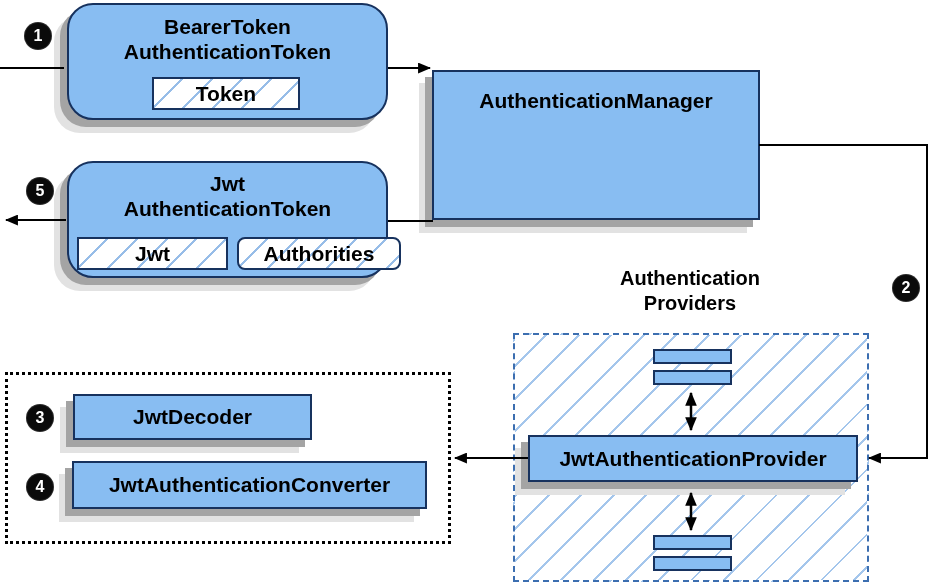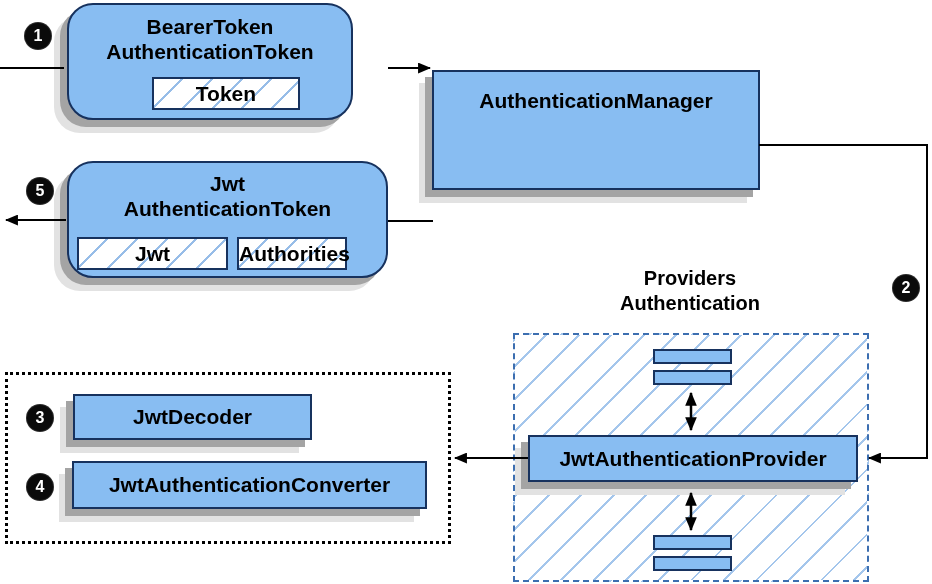--- a/index.html
+++ b/index.html
@@ -49,50 +49,50 @@
 </style>
 </head>
 <body>
 
 <div id="stage">
 
   <div class="hatch-area" style="left:513px;top:333px;width:356px;height:249px;"></div>
 
   <div class="dotted-area" style="left:5px;top:372px;width:446px;height:172px;"></div>
 
-  <div class="box rounded" style="left:67px;top:3px;width:286px;height:117px;">
+  <div class="box rounded" style="left:67px;top:3px;width:321px;height:117px;">
     <div class="title" style="margin-top:9px;">
       <div>BearerToken</div>
       <div>AuthenticationToken</div>
     </div>
     <div class="chip" style="left:83px;top:72px;width:148px;height:33px;line-height:29px;">
       <span>Token</span>
     </div>
   </div>
 
   <div class="box rounded" style="left:67px;top:161px;width:321px;height:117px;">
     <div class="title" style="margin-top:8px;">
       <div>Jwt</div>
       <div>AuthenticationToken</div>
     </div>
     <div class="chip" style="left:8px;top:74px;width:151px;height:33px;line-height:29px;">
       <span>Jwt</span>
     </div>
-    <div class="chip" style="left:168px;top:74px;width:110px;height:33px;line-height:29px;">
+    <div class="chip" style="left:168px;top:74px;width:164px;height:33px;line-height:29px;border-radius:8px;">
       <span>Authorities</span>
     </div>
   </div>
 
-  <div class="box" style="left:432px;top:70px;width:328px;height:120px;">
+  <div class="box" style="left:432px;top:70px;width:328px;height:150px;">
     <div class="title" style="margin-top:16px;">AuthenticationManager</div>
   </div>
 
   <div class="free-label" style="left:590px;top:266px;width:200px;">
+    <div>Authentication</div>
     <div>Providers</div>
-    <div>Authentication</div>
   </div>
 
   <div class="bar" style="left:653px;top:349px;"></div>
   <div class="bar" style="left:653px;top:370px;"></div>
   <div class="bar" style="left:653px;top:535px;"></div>
   <div class="bar" style="left:653px;top:556px;"></div>
 
   <div class="box" style="left:528px;top:435px;width:330px;height:47px;line-height:43px;font-size:21px;">JwtAuthenticationProvider</div>
 
   <div class="box" style="left:72px;top:461px;width:355px;height:48px;line-height:44px;font-size:21px;">JwtAuthenticationConverter</div>

